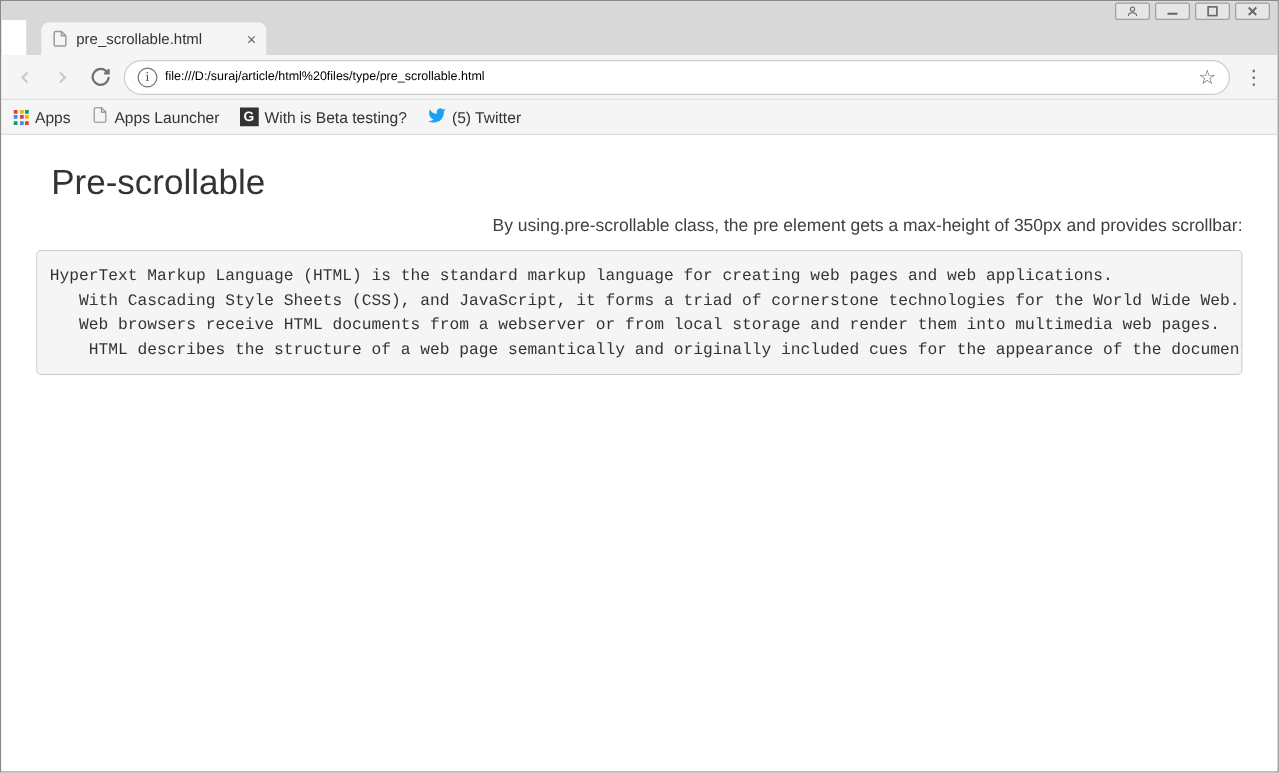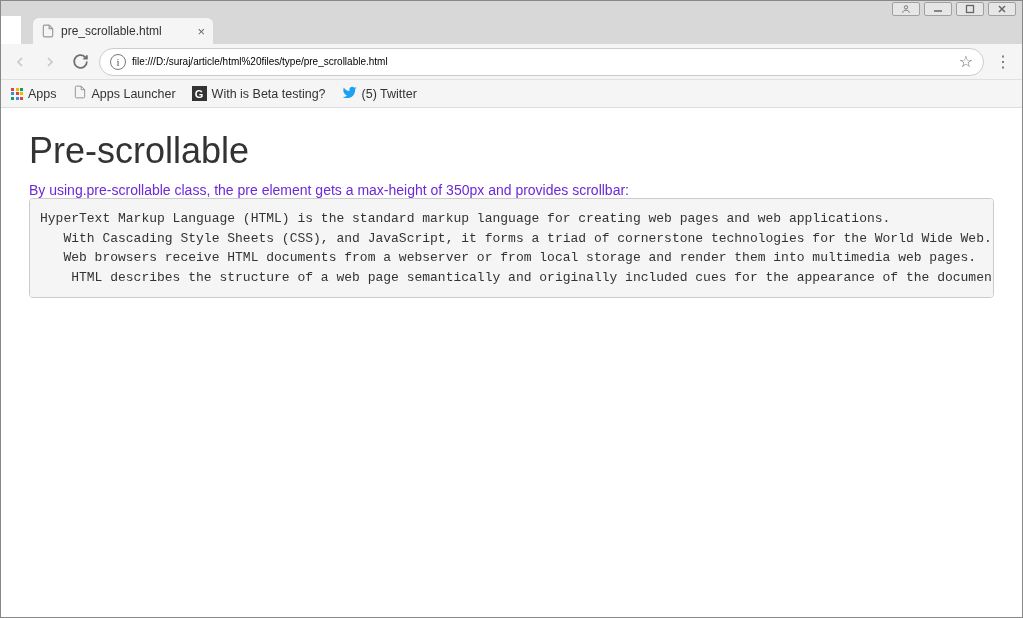--- a/index.html
+++ b/index.html
@@ -201,29 +201,31 @@
       stroke-width: 1.5;
     }
     
     .page {
       padding: 22px 28px;
       background: #fff;
       height: calc(618px - 15px - 28px - 36px - 28px);
       overflow: auto;
     }
     .page h2 {
-      font-size: 36px;
+      font-size: 28px;
       font-weight: 500;
       color: #333;
       margin-bottom: 10px;
+      margin-left: 12px;
     }
     .page p {
       font-size: 14px;
-      color: #6d28d9;
-      margin-bottom: 0;
+      color: #404040;
+      margin-bottom: 12px;
+      text-align: right;
     }
     .pre-scrollable {
       background: #f5f5f5;
       border: 1px solid #ccc;
       border-radius: 4px;
       padding: 10px;
       font-family: Menlo, Monaco, Consolas, "Courier New", monospace;
       font-size: 13px;
       color: #333;
       line-height: 1.5;

